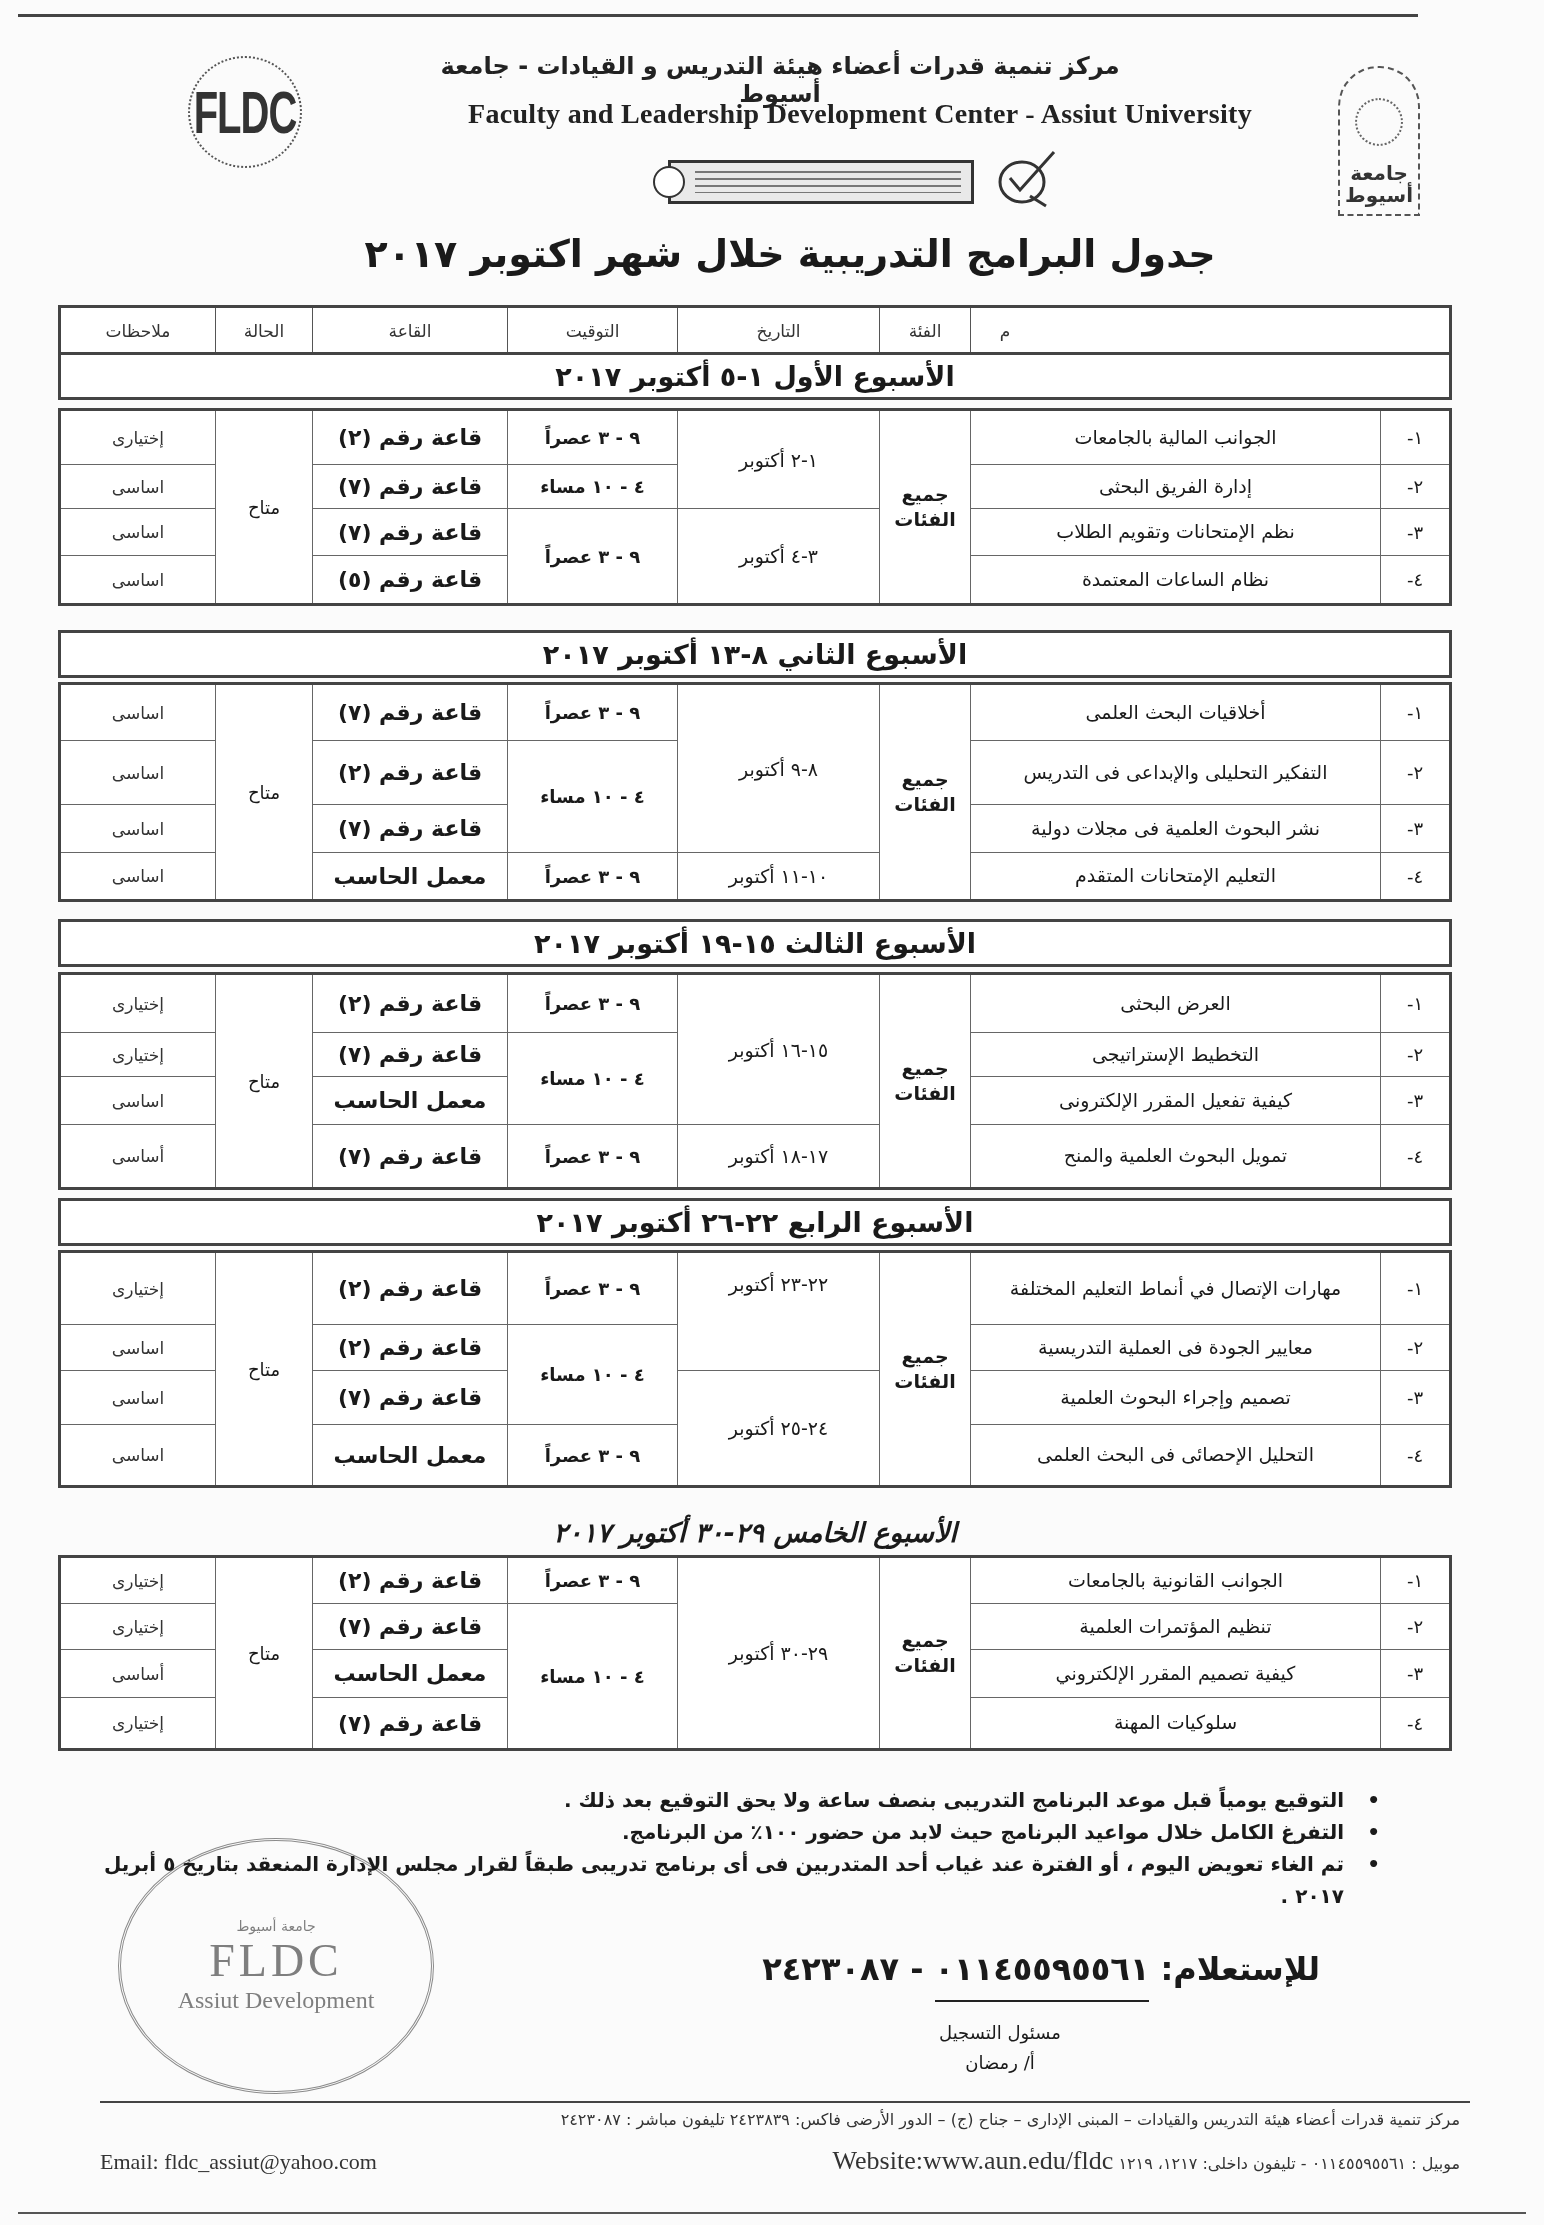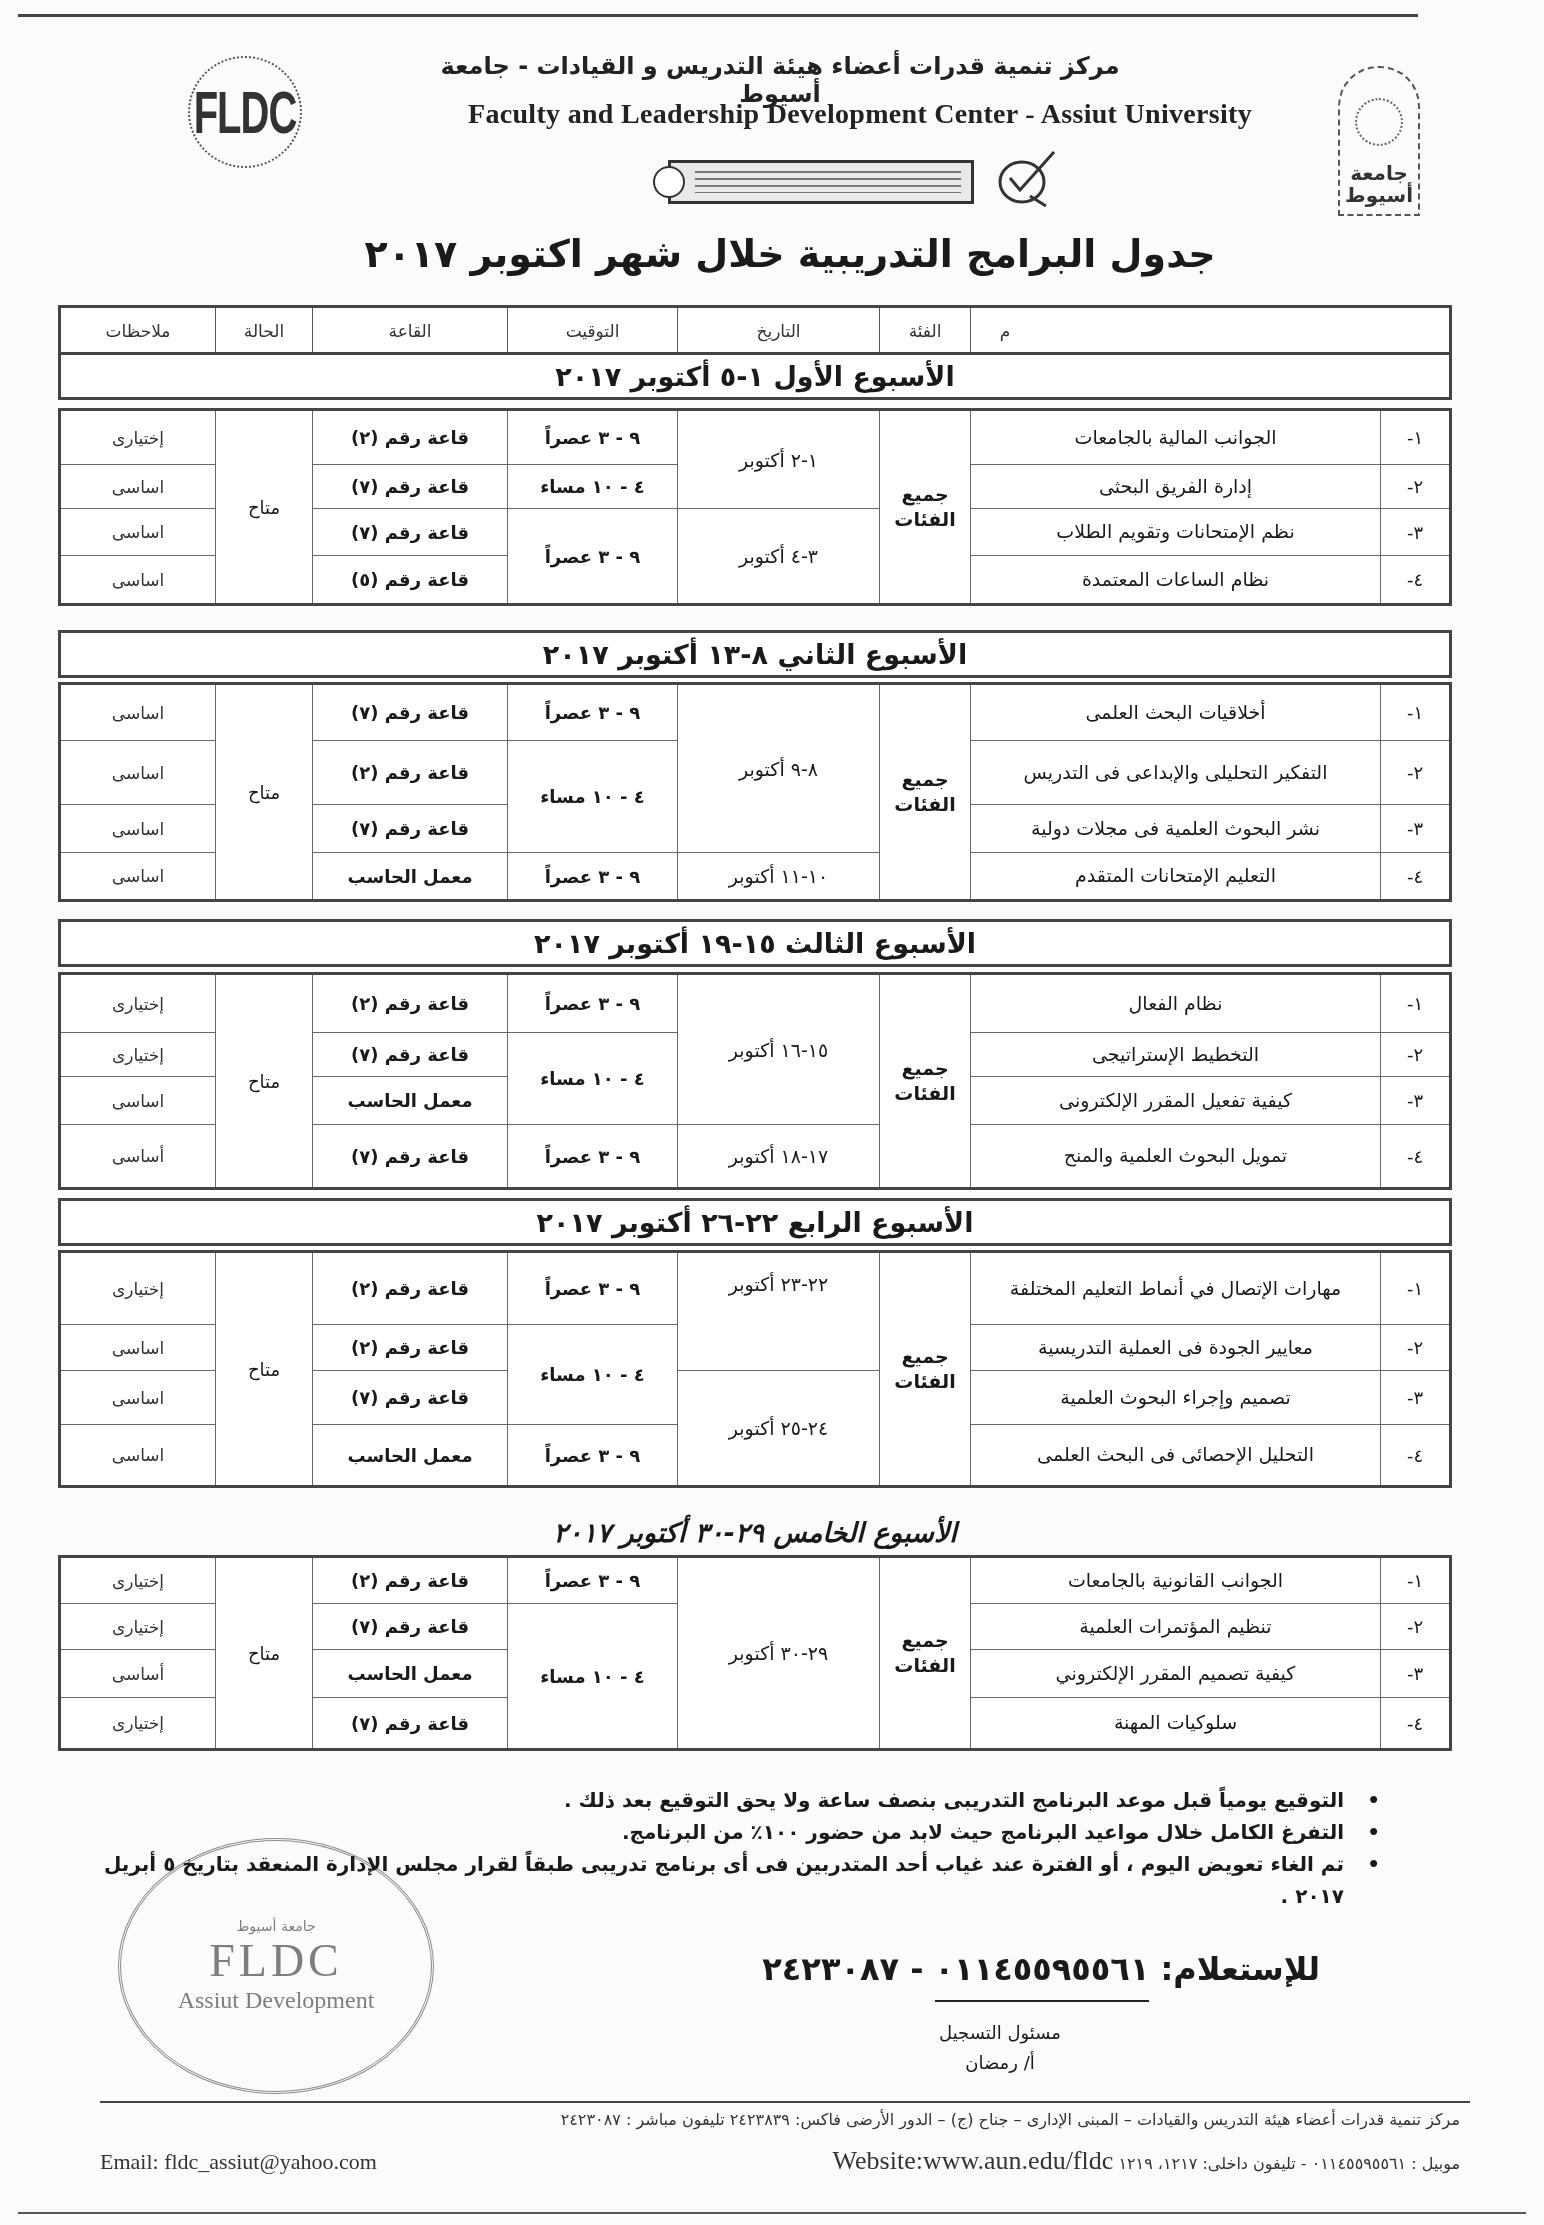--- a/index.html
+++ b/index.html
@@ -45,21 +45,21 @@
   .week-band.plain { border: none; background: transparent; font-style: italic; }
 
   .week-grid { position: absolute; left: 58px; width: 1394px; border: 3px solid #444; box-sizing: border-box; background: #fff;
     display: grid; direction: ltr;
     grid-template-columns: 155px 97px 195px 170px 202px 91px 410px 68px; }
   .cell { border-right: 1px solid #666; border-bottom: 1px solid #666; box-sizing: border-box;
     display: flex; align-items: center; justify-content: center; text-align: center; direction: rtl; padding: 2px 6px; }
   .c-num { border-right: none; font-size: 18px; }
   .c-notes { font-size: 17px; color: #333; }
   .c-status { font-size: 18px; }
-  .c-hall { font-size: 18px; font-weight: bold; }
+  .c-hall { font-size: 22px; font-weight: bold; }
   .c-time { font-size: 18px; font-weight: bold; }
   .c-date { font-size: 19px; }
   .c-cat { font-size: 19px; font-weight: bold; line-height: 1.3; }
   .c-prog { font-size: 19px; line-height: 1.35; }
   .last-row { border-bottom: none; }
 
   
   .notes { position: absolute; left: 100px; top: 1784px; width: 1280px; direction: rtl; margin: 0; padding: 0 30px 0 0; list-style: none; }
   .notes li { position: relative; font-size: 20px; font-weight: 900; line-height: 32px; padding-right: 36px; text-align: right; }
   .notes li .bullet { position: absolute; right: 0; top: 0; font-size: 20px; }
@@ -181,21 +181,21 @@
   <div class="cell c-hall" style="grid-column:3;grid-row:1">قاعة رقم (٢)</div>
   <div class="cell c-hall" style="grid-column:3;grid-row:2">قاعة رقم (٧)</div>
   <div class="cell c-hall" style="grid-column:3;grid-row:3">معمل الحاسب</div>
   <div class="cell c-hall last-row" style="grid-column:3;grid-row:4">قاعة رقم (٧)</div>
   <div class="cell c-time" style="grid-column:4;grid-row:1">٩ - ٣ عصراً</div>
   <div class="cell c-time" style="grid-column:4;grid-row:2/4">٤ - ١٠ مساء</div>
   <div class="cell c-time last-row" style="grid-column:4;grid-row:4">٩ - ٣ عصراً</div>
   <div class="cell c-date" style="grid-column:5;grid-row:1/4">١٥-١٦ أكتوبر</div>
   <div class="cell c-date last-row" style="grid-column:5;grid-row:4">١٧-١٨ أكتوبر</div>
   <div class="cell c-cat last-row" style="grid-column:6;grid-row:1/5">جميع الفئات</div>
-  <div class="cell c-prog" style="grid-column:7;grid-row:1">نظام الفعال</div>
+  <div class="cell c-prog" style="grid-column:7;grid-row:1">العرض البحثى</div>
   <div class="cell c-prog" style="grid-column:7;grid-row:2">التخطيط الإستراتيجى</div>
   <div class="cell c-prog" style="grid-column:7;grid-row:3">كيفية تفعيل المقرر الإلكترونى</div>
   <div class="cell c-prog last-row" style="grid-column:7;grid-row:4">تمويل البحوث العلمية والمنح</div>
   <div class="cell c-num" style="grid-column:8;grid-row:1">١-</div>
   <div class="cell c-num" style="grid-column:8;grid-row:2">٢-</div>
   <div class="cell c-num" style="grid-column:8;grid-row:3">٣-</div>
   <div class="cell c-num last-row" style="grid-column:8;grid-row:4">٤-</div>
 </div>
 
 <div class="week-band" style="top:1198px">الأسبوع الرابع ٢٢-٢٦ أكتوبر ٢٠١٧</div>

